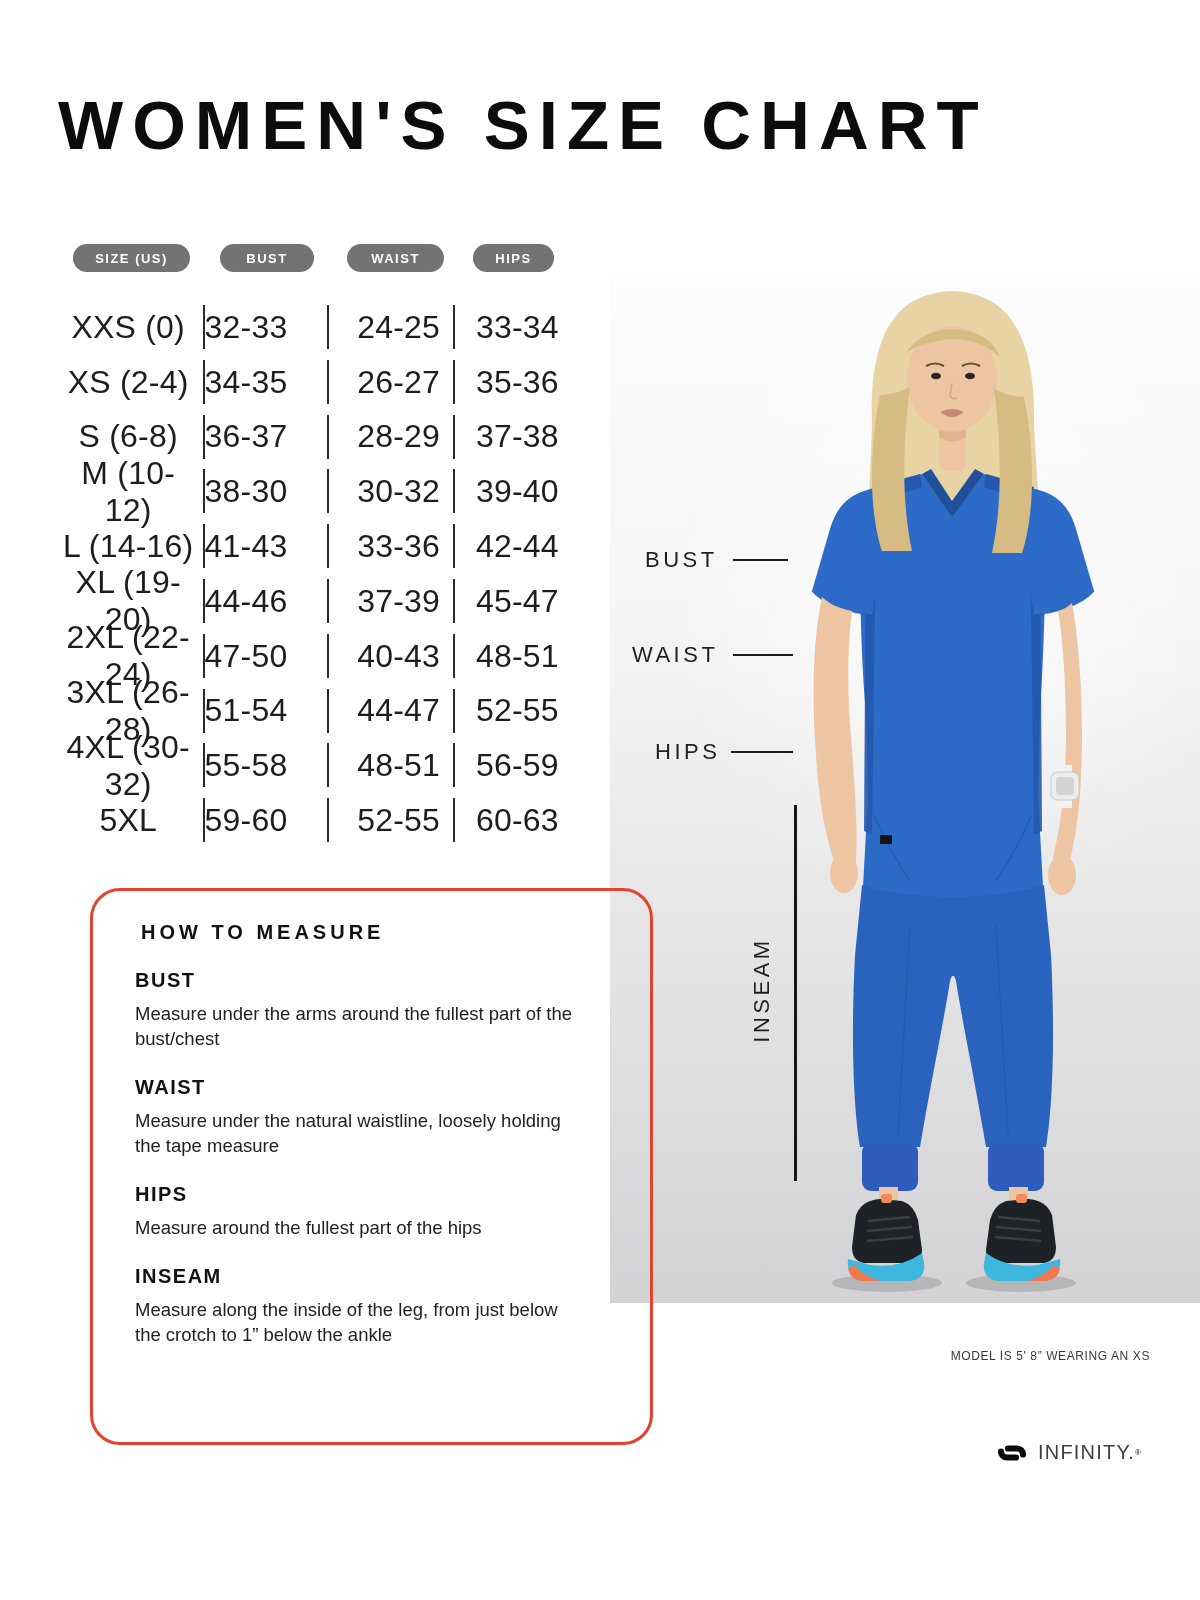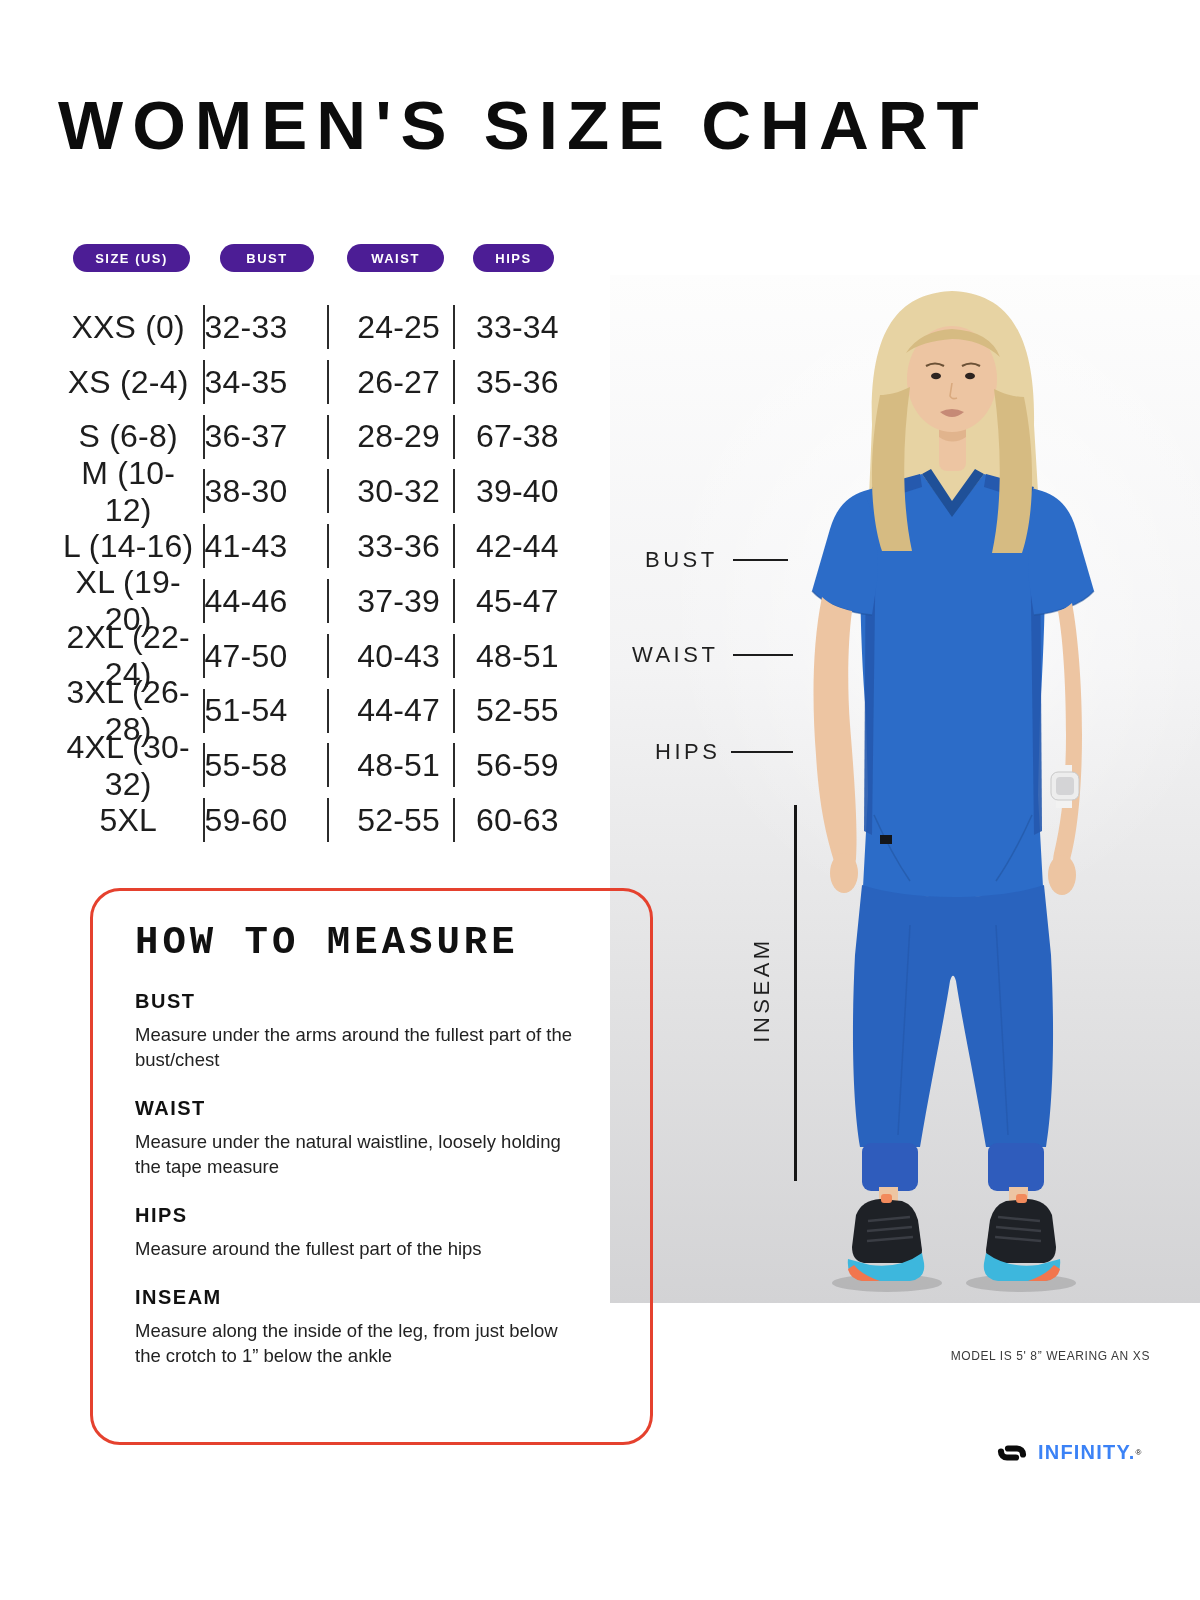--- a/index.html
+++ b/index.html
@@ -7,21 +7,21 @@
     position:relative;width:1200px;height:1600px;background:#ffffff;
     font-family:"Liberation Sans",sans-serif;color:#1d1d1d;overflow:hidden;border-radius:14px;
   }
   
   .page-title{
     position:absolute;left:58px;top:86px;font-size:69px;font-weight:700;
     letter-spacing:9px;color:#0c0c0c;white-space:nowrap;
   }
   
   .pill{
-    position:absolute;top:244px;height:28px;border-radius:14px;background:#4c1d95;
+    position:absolute;top:244px;height:28px;border-radius:14px;background:#737373;
     color:#ffffff;font-size:13px;font-weight:700;letter-spacing:1.5px;
     display:flex;align-items:center;justify-content:center;white-space:nowrap;
   }
   .pill-size{left:73px;width:117px;}
   .pill-bust{left:220px;width:94px;}
   .pill-waist{left:347px;width:97px;}
   .pill-hips{left:473px;width:81px;}
   
   .table-rows{position:absolute;left:60px;top:300px;width:516px;}
   .trow{position:relative;height:54.8px;display:flex;align-items:center;}
@@ -49,26 +49,26 @@
   .photo-caption{
     position:absolute;right:50px;top:1333px;font-size:12px;letter-spacing:.6px;color:#3a3a3a;margin-top:16px;
   }
   
   .measure-box{
     position:absolute;left:90px;top:888px;width:563px;height:557px;
     border:3px solid #E5412E;border-radius:30px;box-sizing:border-box;
     background:transparent;
   }
   .measure-inner{position:absolute;left:42px;top:30px;width:470px;}
-  .measure-title{font-size:39px;font-weight:700;letter-spacing:4px;color:#111111;margin:0 0 14px 0;font-family:Liberation Mono, monospace;}
+  .measure-title{font-size:20px;font-weight:700;letter-spacing:4px;color:#111111;margin:0 0 14px 6px;}
   .m-label{font-size:20px;font-weight:700;letter-spacing:1.5px;color:#111111;margin-top:25px;}
   .m-text{font-size:18.5px;line-height:25px;color:#222222;margin-top:9px;max-width:452px;}
   
   .brand{position:absolute;left:995px;top:1441px;display:flex;align-items:center;}
-  .brand-text{font-size:20px;font-weight:700;letter-spacing:1.2px;color:#3b82f6;margin-left:9px;white-space:nowrap;}
+  .brand-text{font-size:20px;font-weight:400;letter-spacing:1.2px;color:#404040;margin-left:9px;white-space:nowrap;}
   .brand-reg{font-size:8px;vertical-align:top;line-height:10px;color:#0d0d0d;}
 </style>
 </head>
 <body>
 
 <div id="canvas">
 
   <div class="page-title">WOMEN'S SIZE CHART</div>
 
   <div class="pill pill-size">SIZE (US)</div>
@@ -92,21 +92,21 @@
       <div class="tcell c3">26-27</div>
       <div class="tcell c4">35-36</div>
       <span class="tdiv d1"></span>
         <span class="tdiv d2"></span>
         <span class="tdiv d3"></span>
     </div>
     <div class="trow">
       <div class="tcell c1">S (6-8)</div>
       <div class="tcell c2">36-37</div>
       <div class="tcell c3">28-29</div>
-      <div class="tcell c4">67-38</div>
+      <div class="tcell c4">37-38</div>
       <span class="tdiv d1"></span>
         <span class="tdiv d2"></span>
         <span class="tdiv d3"></span>
     </div>
     <div class="trow">
       <div class="tcell c1">M (10-12)</div>
       <div class="tcell c2">38-30</div>
       <div class="tcell c3">30-32</div>
       <div class="tcell c4">39-40</div>
       <span class="tdiv d1"></span>

